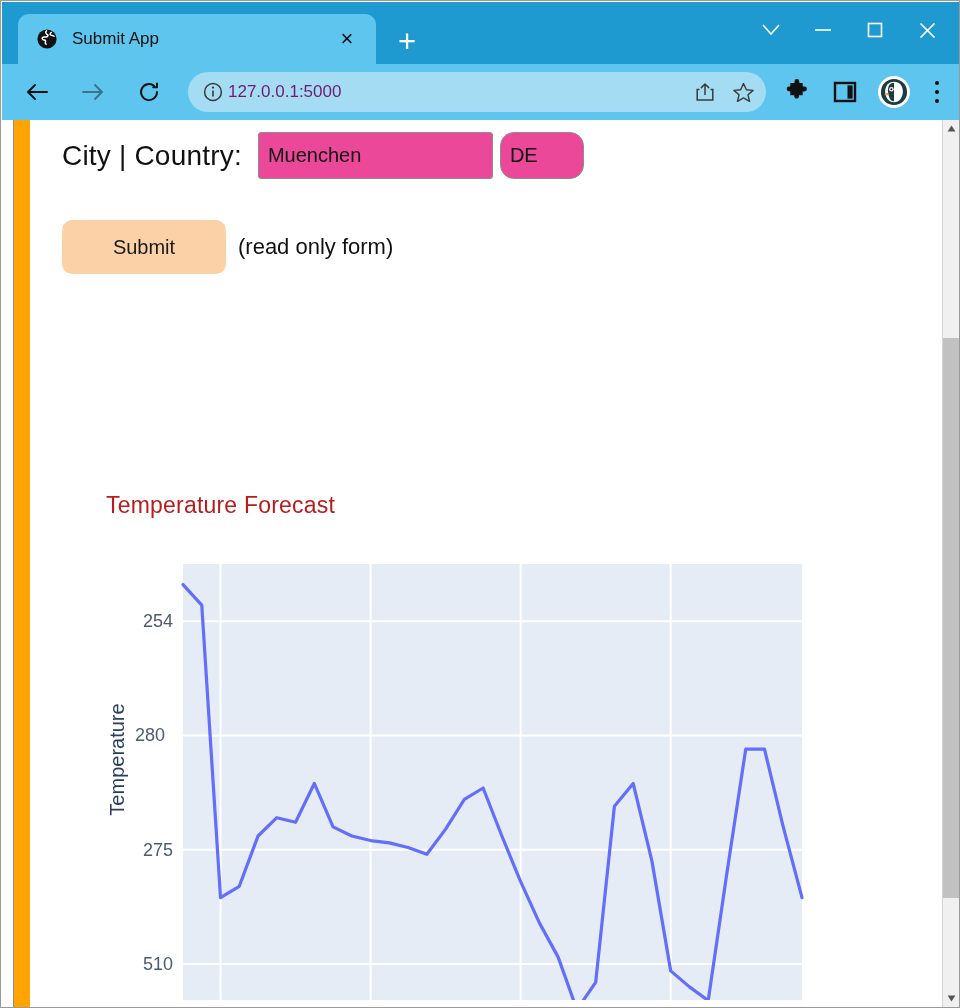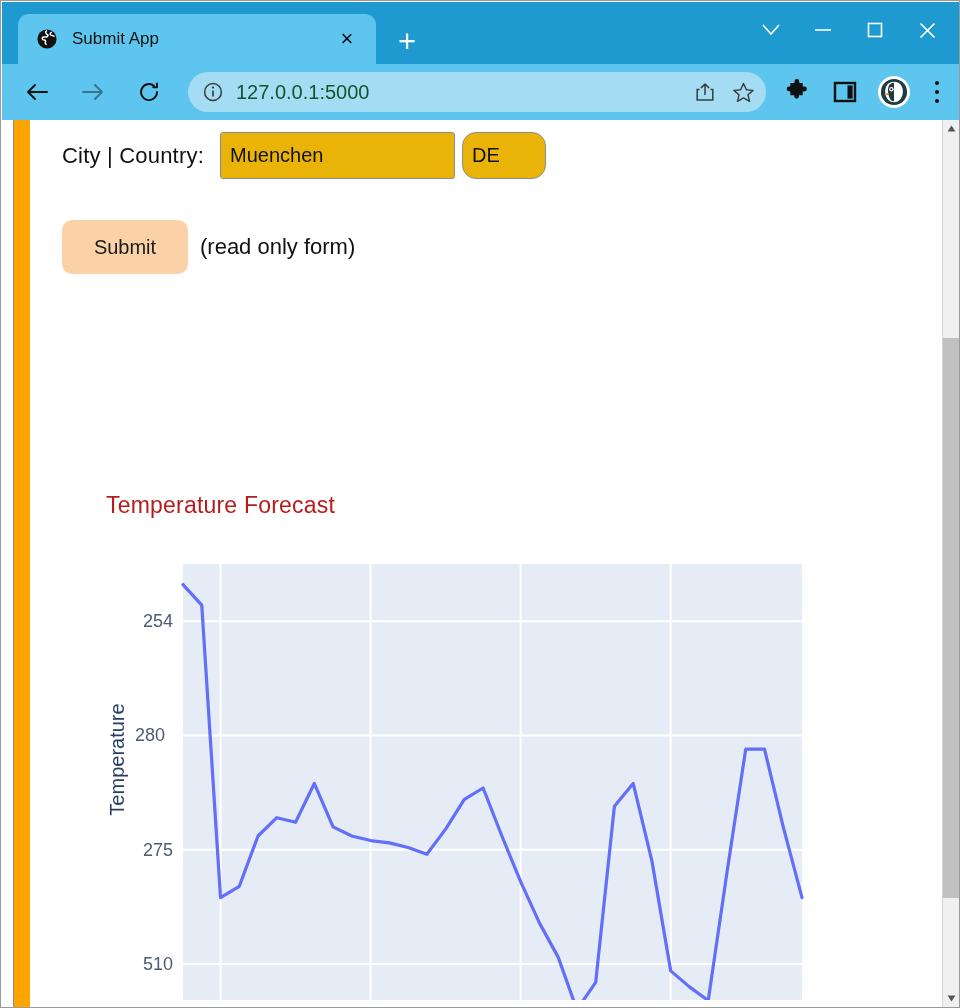--- a/index.html
+++ b/index.html
@@ -80,22 +80,22 @@
     height: 40px; width: 578px;
     background: #a4dcf3;
     border-radius: 20px;
     display: flex; align-items: center;
     flex: 0 0 auto;
   }
   .omni-info {
     margin-left: 14px; width: 22px; height: 22px; flex: 0 0 auto;
   }
   .omni-url {
-    margin-left: 12px;
-    font-size: 20px; color: #14532d;
+    margin-left: 4px;
+    font-size: 17px; color: #701a75;
     flex: 1 1 auto; white-space: nowrap; overflow: hidden;
   }
   .omni-icon {
     width: 30px; height: 30px; margin-right: 8px;
     display: flex; align-items: center; justify-content: center;
     cursor: pointer; flex: 0 0 auto;
   }
   .toolicon {
     width: 34px; height: 34px; margin-left: 14px;
     display: flex; align-items: center; justify-content: center;
@@ -154,41 +154,41 @@
   
   .page {
     position: absolute; left: 28px; top: 0;
     width: 912px; height: 887px;
   }
   .form-row {
     position: absolute; left: 32px; top: 12px;
     display: flex; align-items: center;
   }
   .form-label {
-    font-size: 22px; color: #111; letter-spacing: 0.2px;
+    font-size: 28px; color: #111; letter-spacing: 0.2px;
     margin-right: 16px;
   }
   .txtinput {
     height: 47px;
     border: 1px solid #8d8d8d;
     border-radius: 3px;
-    background: #eab308;
+    background: #ec4899;
     font-family: "Liberation Sans", sans-serif;
     font-size: 20px; color: #111;
     padding: 0 9px;
   }
   .txtinput.city { width: 235px; margin-right: 7px; }
   .txtinput.country { width: 84px; border-radius: 14px; }
 
   .submit-row {
     position: absolute; left: 32px; top: 100px;
     display: flex; align-items: center;
   }
   .submit-btn {
-    width: 126px; height: 54px;
+    width: 164px; height: 54px;
     background: #FBD2A8;
     border: none; border-radius: 10px;
     font-family: "Liberation Sans", sans-serif;
     font-size: 20px; color: #1a1a1a;
     cursor: pointer;
   }
   .readonly-note {
     margin-left: 12px;
     font-size: 22px; color: #111;
   }

